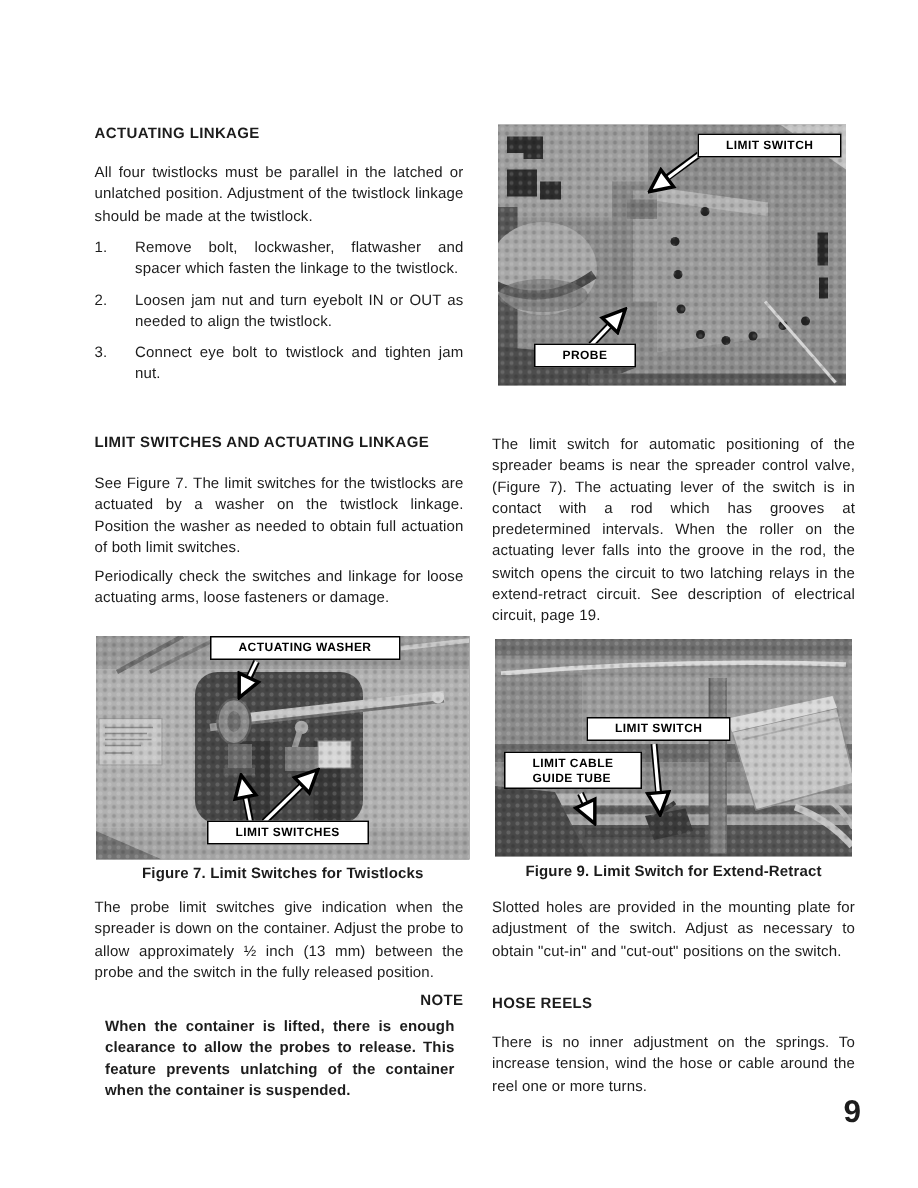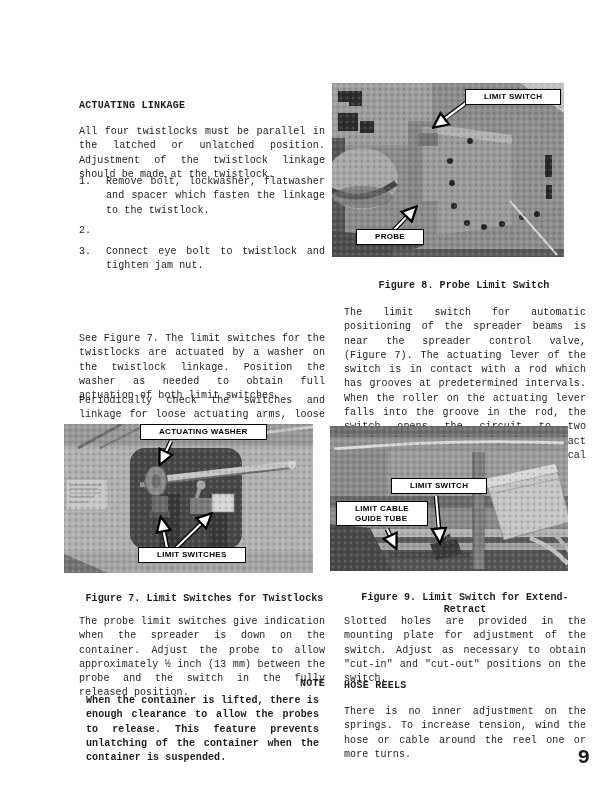--- a/index.html
+++ b/index.html
@@ -1,18 +1,18 @@
 <!DOCTYPE html>
 <html><head>
 <meta charset="utf-8">
 <style>
   html,body{margin:0;padding:0;background:#e8e8e8;}
   .page{position:relative;width:612px;height:792px;background:#ffffff;
         font-family:"Liberation Sans", sans-serif;color:#1c1c1c;overflow:hidden;margin:0 auto;}
-  .blk{position:absolute;margin:16px;font-family:Liberation Mono, monospace;}
+  .blk{position:absolute;margin:0;}
   .body{font-size:10px;line-height:14.3px;text-align:justify;letter-spacing:0.1px;}
   .bold{font-weight:700;}
   .heading{font-size:10px;font-weight:700;line-height:11px;letter-spacing:0.25px;}
   .caption{font-size:10px;font-weight:700;line-height:12px;text-align:center;letter-spacing:0.1px;}
   .steps .li{display:flex;margin-bottom:6.5px;}
   .steps .num{flex:0 0 27px;width:27px;}
   .steps .litext{flex:1;text-align:justify;}
   .centered{text-align:right;}
   .pagenum{font-size:21px;font-weight:700;line-height:21px;text-align:right;}
   
@@ -37,27 +37,29 @@
 
   <p class="blk body" style="left:63px;top:109px;width:246px">All four twistlocks must be parallel in the latched or unlatched position. Adjustment of the twistlock linkage should be made at the twistlock.</p>
 
   <div class="blk body steps" style="left:63px;top:159px;width:246px">
     <div class="li">
       <span class="num">1.</span>
       <span class="litext">Remove bolt, lockwasher, flatwasher and spacer which fasten the linkage to the twistlock.</span>
     </div>
     <div class="li">
       <span class="num">2.</span>
+      <span class="litext">Loosen jam nut and turn eyebolt IN or OUT as needed to align the twistlock.</span>
     </div>
     <div class="li">
       <span class="num">3.</span>
       <span class="litext">Connect eye bolt to twistlock and tighten jam nut.</span>
     </div>
   </div>
 
+  <h2 class="blk heading" style="left:63px;top:290px;width:246px">LIMIT SWITCHES AND ACTUATING LINKAGE</h2>
 
   <p class="blk body" style="left:63px;top:316px;width:246px">See Figure 7. The limit switches for the twistlocks are actuated by a washer on the twistlock linkage. Position the washer as needed to obtain full actuation of both limit switches.</p>
 
   <p class="blk body" style="left:63px;top:378px;width:246px">Periodically check the switches and linkage for loose actuating arms, loose fasteners or damage.</p>
 
   <div class="photo" style="left:64px;top:424px;width:249px;height:149px">
     <svg class="art" width="249" height="149" viewBox="0 0 249 149">
       <rect width="249" height="149" fill="#b1b1b1"></rect>
       <rect width="249" height="22" fill="#999999"></rect>
       <line x1="14" y1="24" x2="58" y2="0" stroke="#6d6d6d" stroke-width="3"></line>
@@ -166,21 +168,20 @@
       </g>
       <g>
         <line x1="62" y1="147" x2="81" y2="127" stroke="#000" stroke-width="4.6"></line>
         <line x1="62" y1="147" x2="84" y2="124" stroke="#fff" stroke-width="2.2" marker-end="url(#m8)"></line>
       </g>
     </svg>
     <div class="plabel" style="left:133px;top:6px">LIMIT SWITCH</div>
     <div class="plabel" style="left:24px;top:146px">PROBE</div>
   </div>
 
-  <div class="blk caption" style="left:332px;top:264px;width:232px">Figure 8. Probe Limit Switch</div>
 
   <p class="blk body" style="left:328px;top:290px;width:242px">The limit switch for automatic positioning of the spreader beams is near the spreader control valve, (Figure 7). The actuating lever of the switch is in contact with a rod which has grooves at predetermined intervals. When the roller on the actuating lever falls into the groove in the rod, the switch opens the circuit to two latching relays in the extend-retract circuit. See description of electrical circuit, page 19.</p>
 
   <div class="photo" style="left:330px;top:426px;width:238px;height:145px">
     <svg class="art" width="238" height="145" viewBox="0 0 238 145">
       <rect width="238" height="145" fill="#929292"></rect>
       <rect width="238" height="11" fill="#6f6f6f"></rect>
       <path d="M4,23 Q120,13 234,17" stroke="#dadada" stroke-width="3" fill="none"></path>
       <rect y="24" width="238" height="47" fill="#9c9c9c"></rect>
       <rect y="24" width="58" height="47" fill="#8b8b8b"></rect>

